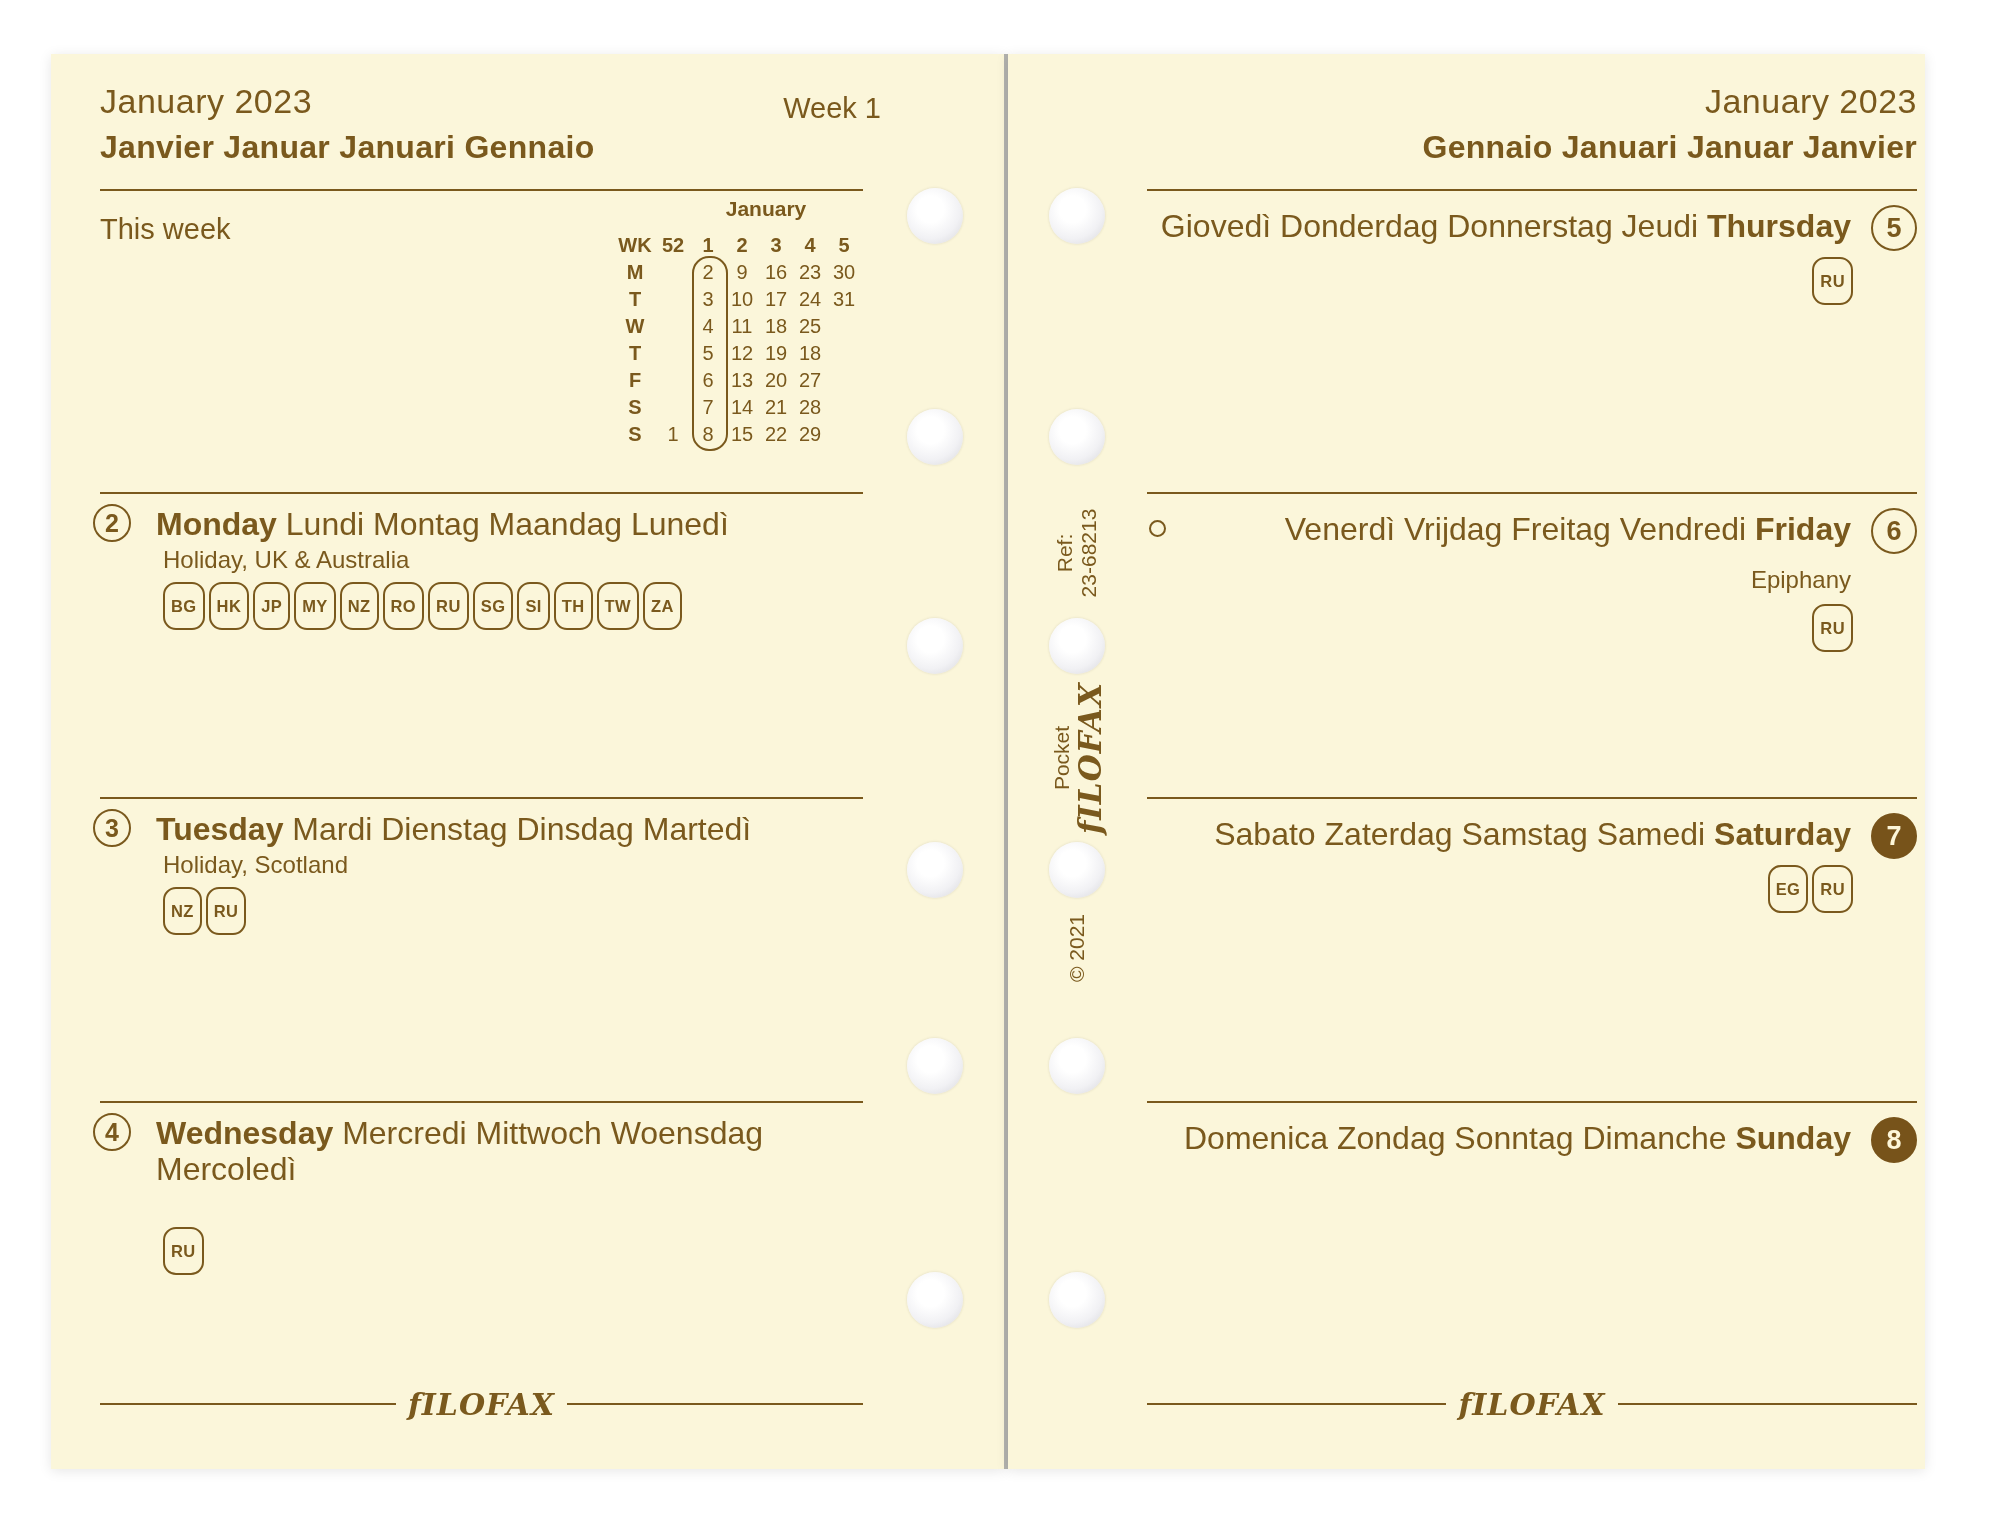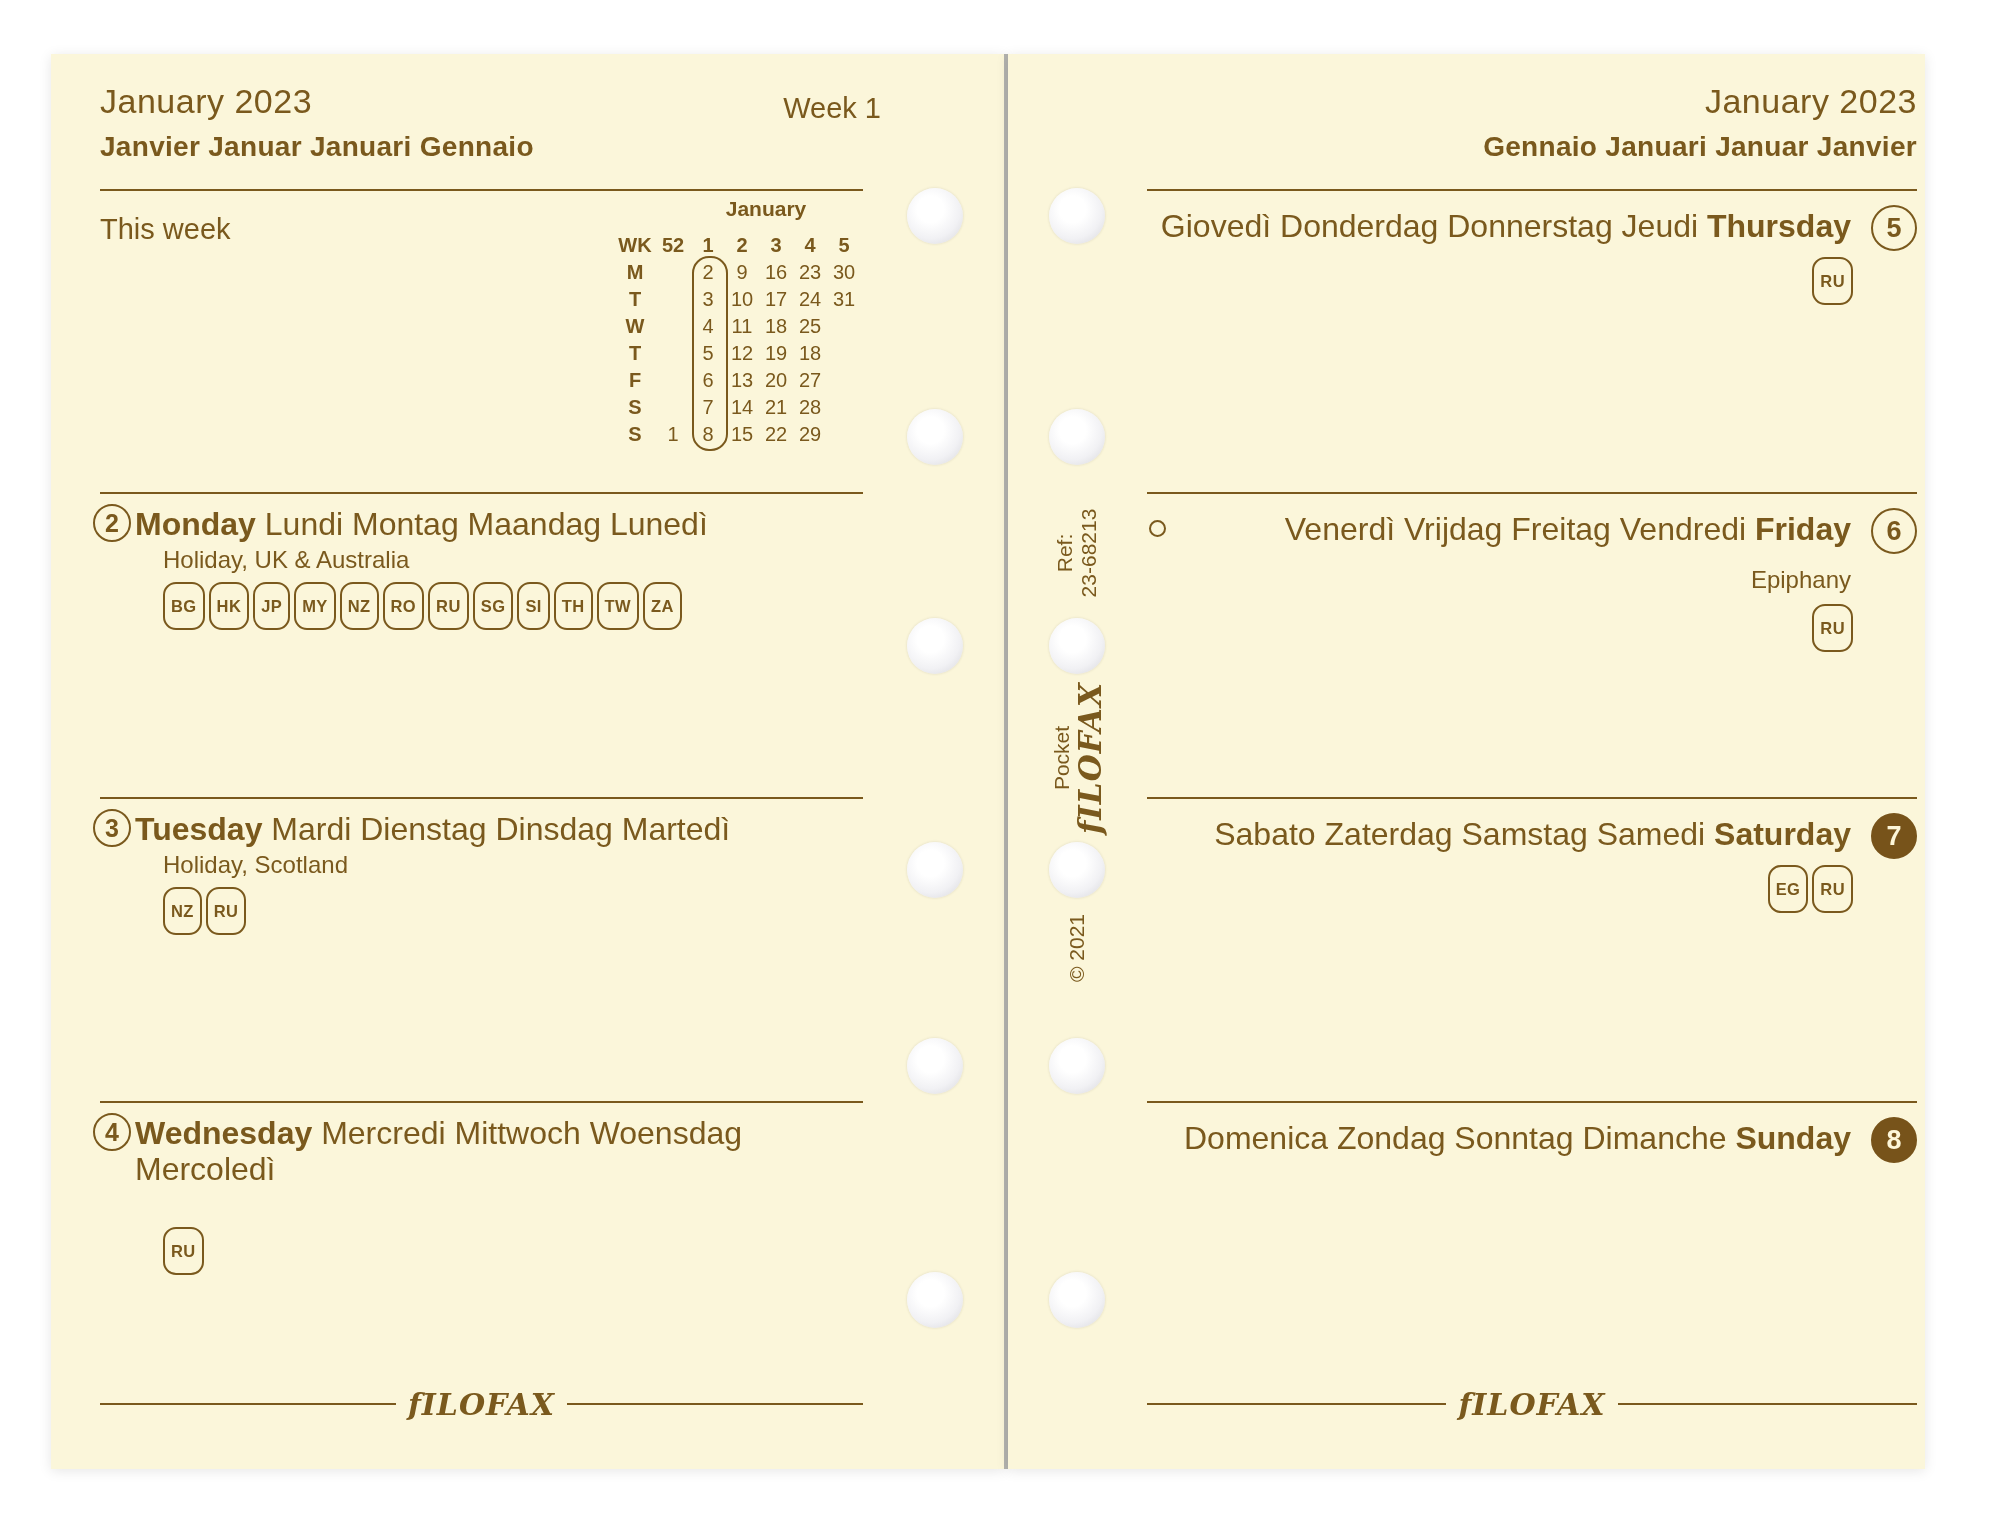--- a/index.html
+++ b/index.html
@@ -12,21 +12,21 @@
     box-shadow:0 2px 12px rgba(0,0,0,0.10);
   }
   .page.left{left:51px;width:954px;}
   .page.right{left:1008px;width:917px;}
   .spine-divider{position:absolute;left:1004px;top:54px;width:4px;height:1415px;background:#b2b2ae;}
 
   
   .lp-header{position:absolute;left:49px;top:22px;}
   .rp-header{position:absolute;right:8px;top:22px;text-align:right;}
   .pg-title{font-size:34px;font-weight:normal;line-height:50px;letter-spacing:0.5px;}
-  .pg-subtitle{font-size:28px;font-weight:bold;line-height:38px;margin-top:2px;letter-spacing:0.3px;}
+  .pg-subtitle{font-size:32px;font-weight:bold;line-height:38px;margin-top:2px;letter-spacing:0.3px;}
   .week-label{position:absolute;right:124px;top:38px;font-size:29px;}
 
   
   .hrule{position:absolute;height:0;border-top:2px solid #7a591d;}
   .page.left  .hrule{left:49px;width:763px;}
   .page.right .hrule{left:139px;width:770px;}
 
   
   .this-week{position:absolute;left:49px;top:159px;font-size:29px;}
   .minical{position:absolute;left:564px;top:142px;width:248px;}
@@ -37,21 +37,21 @@
   .mc-pill{position:absolute;left:77px;top:60px;width:32px;height:191px;border:2px solid #7a591d;border-radius:17px;}
 
   
   .day-section{position:absolute;box-sizing:border-box;}
   .page.left  .day-section{left:40px;width:772px;padding-top:14px;}
   .page.right .day-section{left:139px;width:770px;padding-top:16px;}
 
   .day-title{font-size:32px;line-height:36px;}
   .page.right .day-title{line-height:42px;text-align:right;padding-right:66px;}
   .day-title b{font-weight:bold;}
-  .page.left .day-title{margin-left:44px;}
+  .page.left .day-title{margin-left:65px;}
 
   .day-holiday{font-size:24px;line-height:28px;margin-top:4px;}
   .page.left  .day-holiday{margin-left:72px;min-height:28px;}
   .page.right .day-holiday{text-align:right;padding-right:66px;margin-top:16px;}
   .page.right .day-holiday:empty{display:none;margin:0;}
 
   .day-badges{margin-top:8px;}
   .page.left  .day-badges{margin-left:72px;}
   .page.right .day-badges{text-align:right;padding-right:64px;margin-top:10px;}
   .badge{

